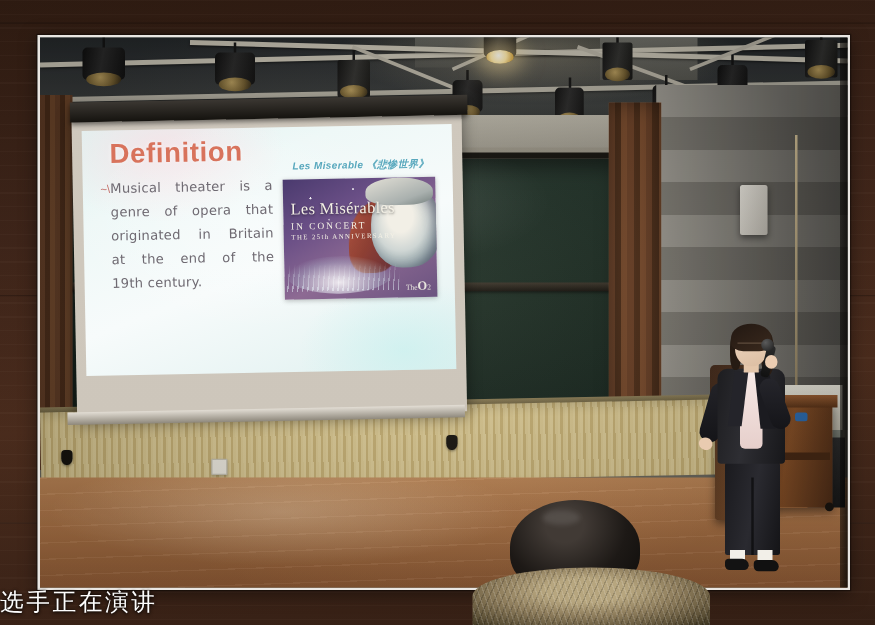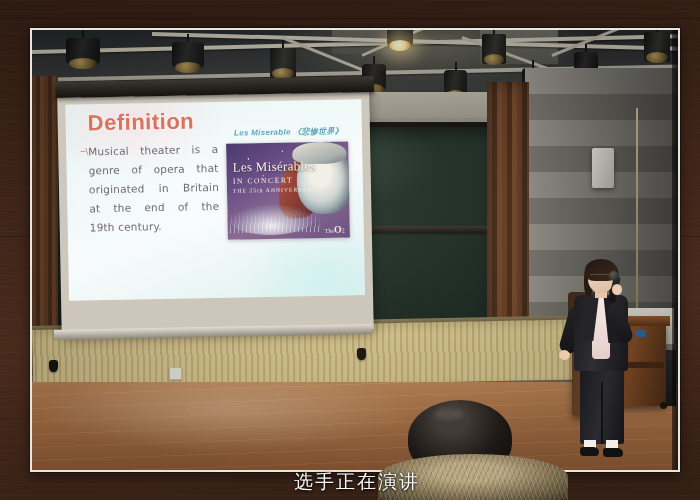--- a/index.html
+++ b/index.html
@@ -9,22 +9,22 @@
   
   #stage{position:relative;width:700px;height:500px;overflow:hidden;
          background:
            repeating-linear-gradient(180deg,rgba(255,255,255,.018) 0 1px,rgba(0,0,0,.02) 1px 11px),
            linear-gradient(175deg,#2e1b11 0%,#40261a 38%,#4a2c1d 62%,#341f14 100%);}
 
   
   .plank{position:absolute;left:0;width:100%;height:1px;background:rgba(0,0,0,.22);}
 
   
-  #caption{position:absolute;left:16px;right:0;bottom:0;height:36px;
-           display:flex;align-items:center;justify-content:center;
+  #caption{position:absolute;left:0;right:0;bottom:0;height:36px;
+           display:flex;align-items:center;justify-content:flex-start;
            padding-right:2px;box-sizing:border-box;z-index:40;}
   #caption span{color:#fdfdfd;font-size:19px;letter-spacing:2px;
                 font-family:"DejaVu Sans","Liberation Sans",sans-serif;
                 text-shadow:0 1px 3px rgba(0,0,0,.85),0 0 2px rgba(0,0,0,.7);}
 
   
   #photo{position:absolute;left:30px;top:28px;width:650px;height:444px;
          border:2px solid #e9e6e2;box-sizing:border-box;overflow:hidden;
          box-shadow:0 0 0 1px rgba(0,0,0,.35),0 3px 14px rgba(0,0,0,.5);
          background:#1d2420;z-index:10;}

